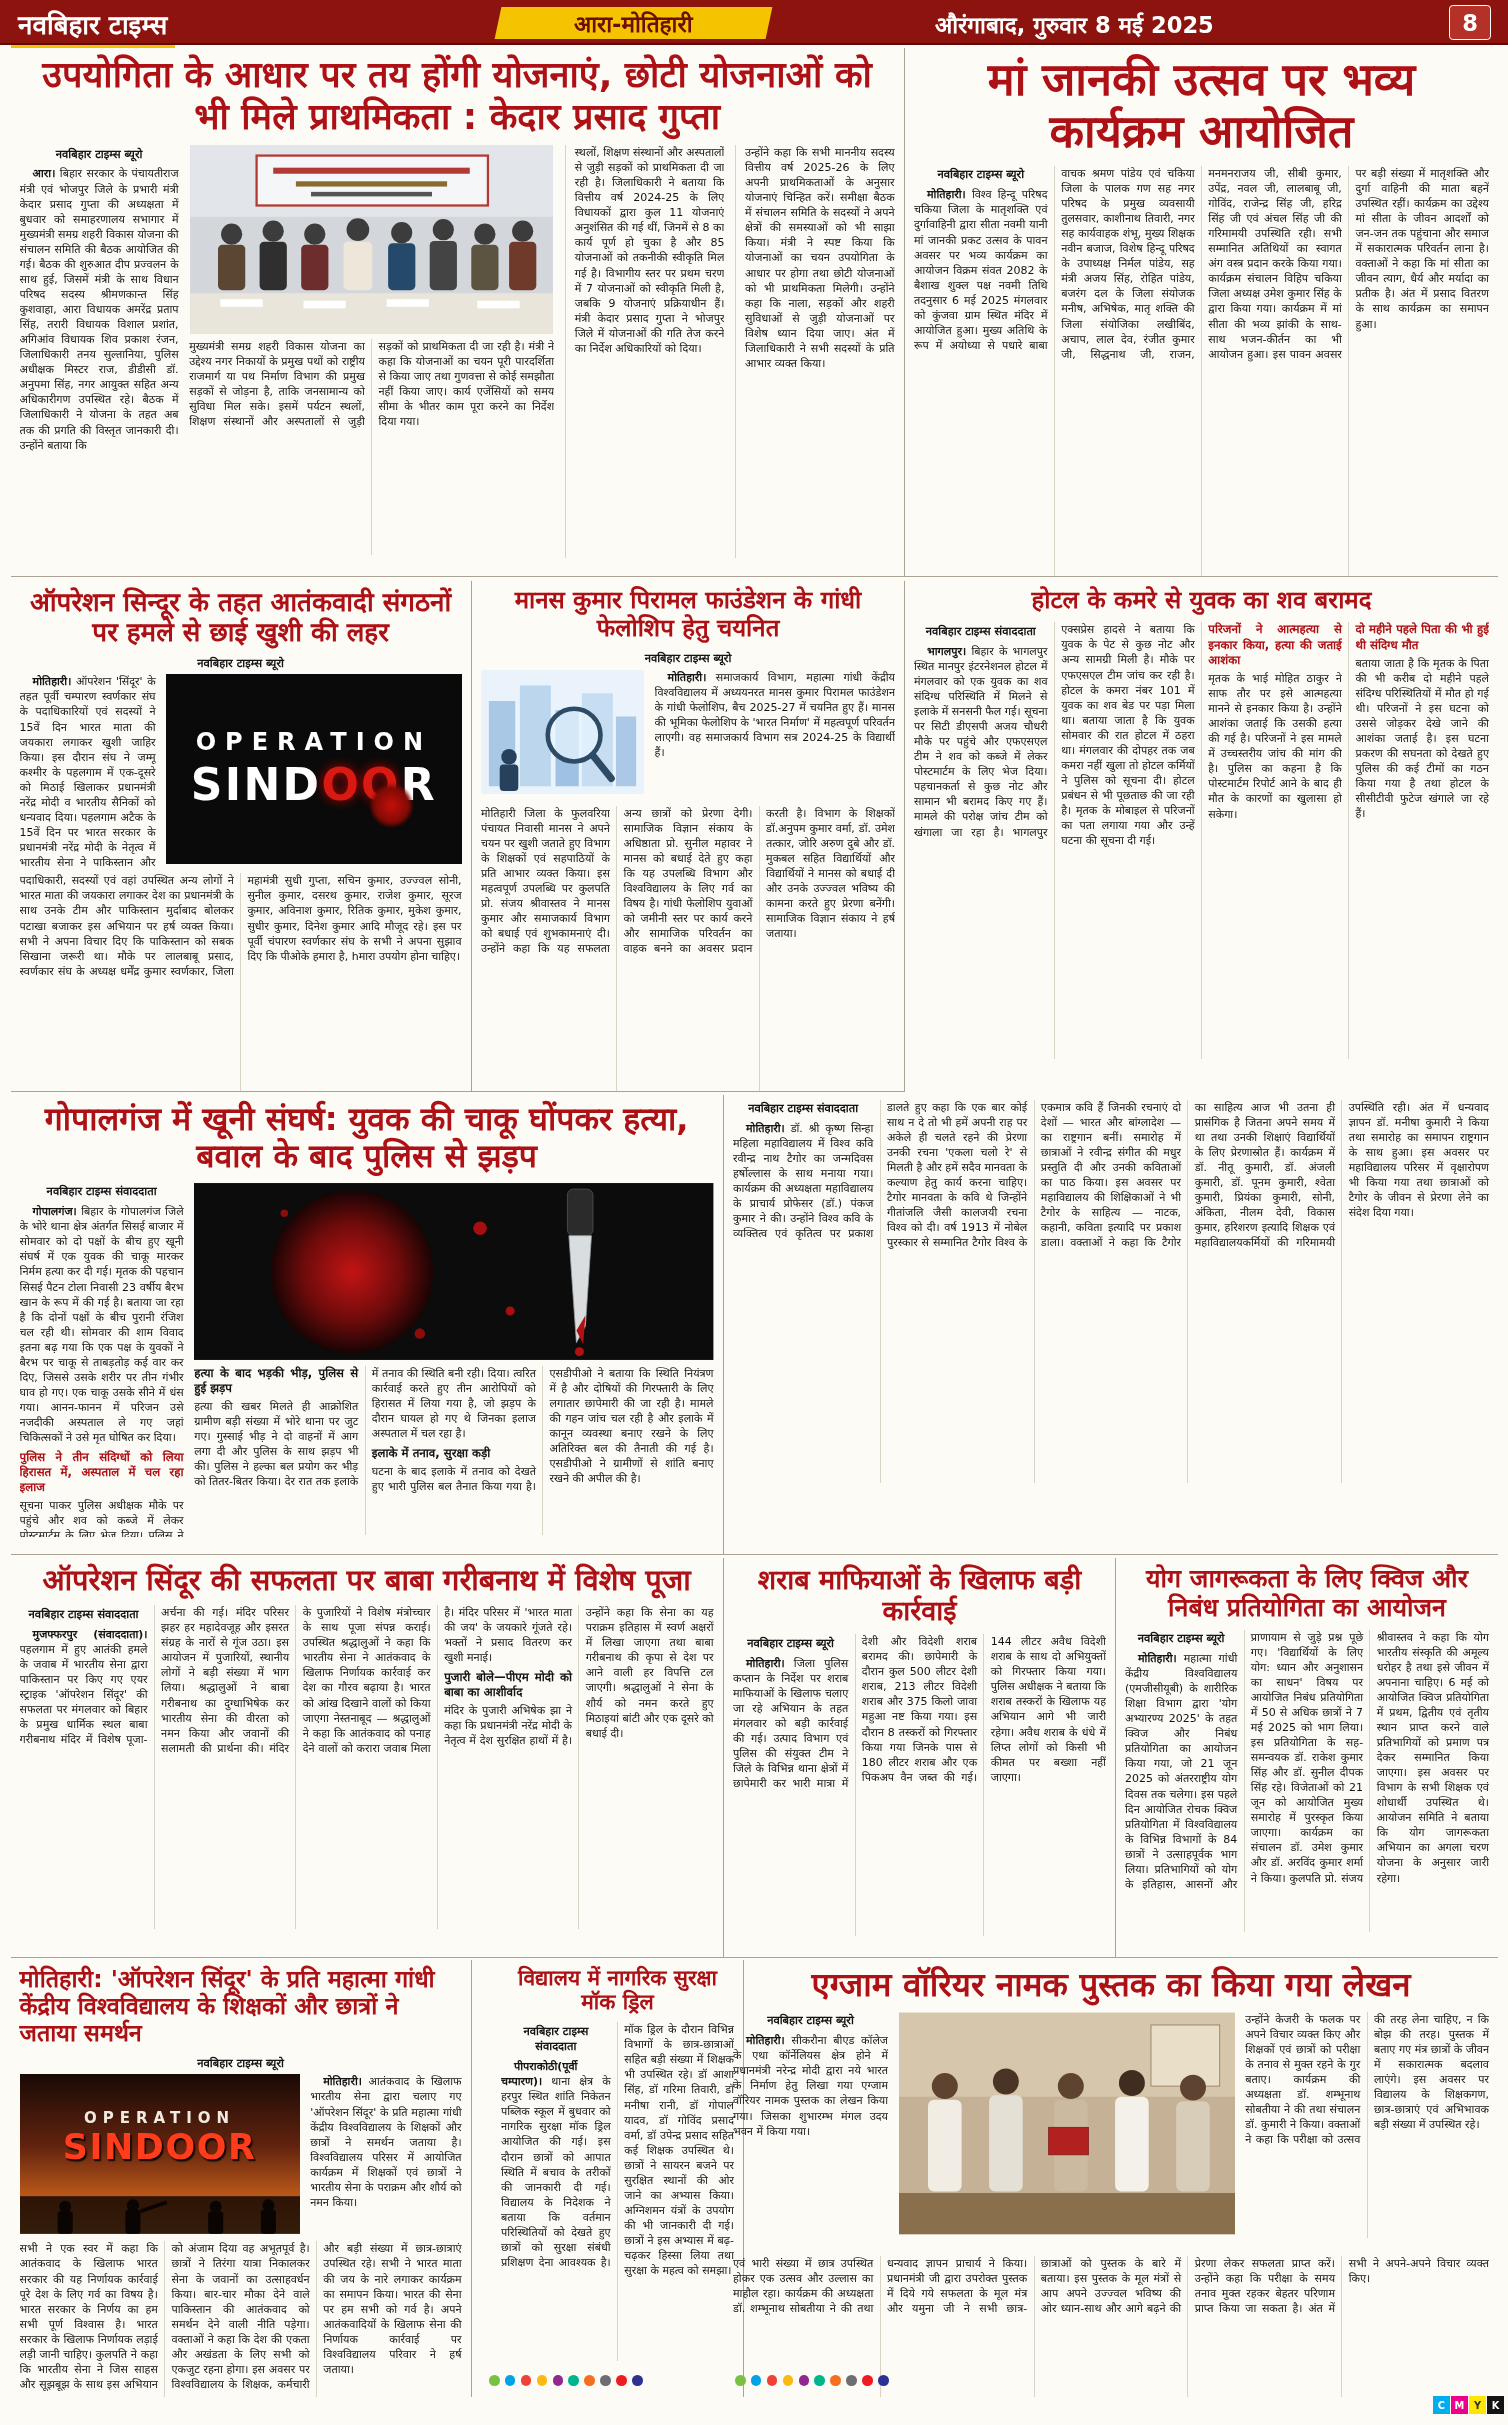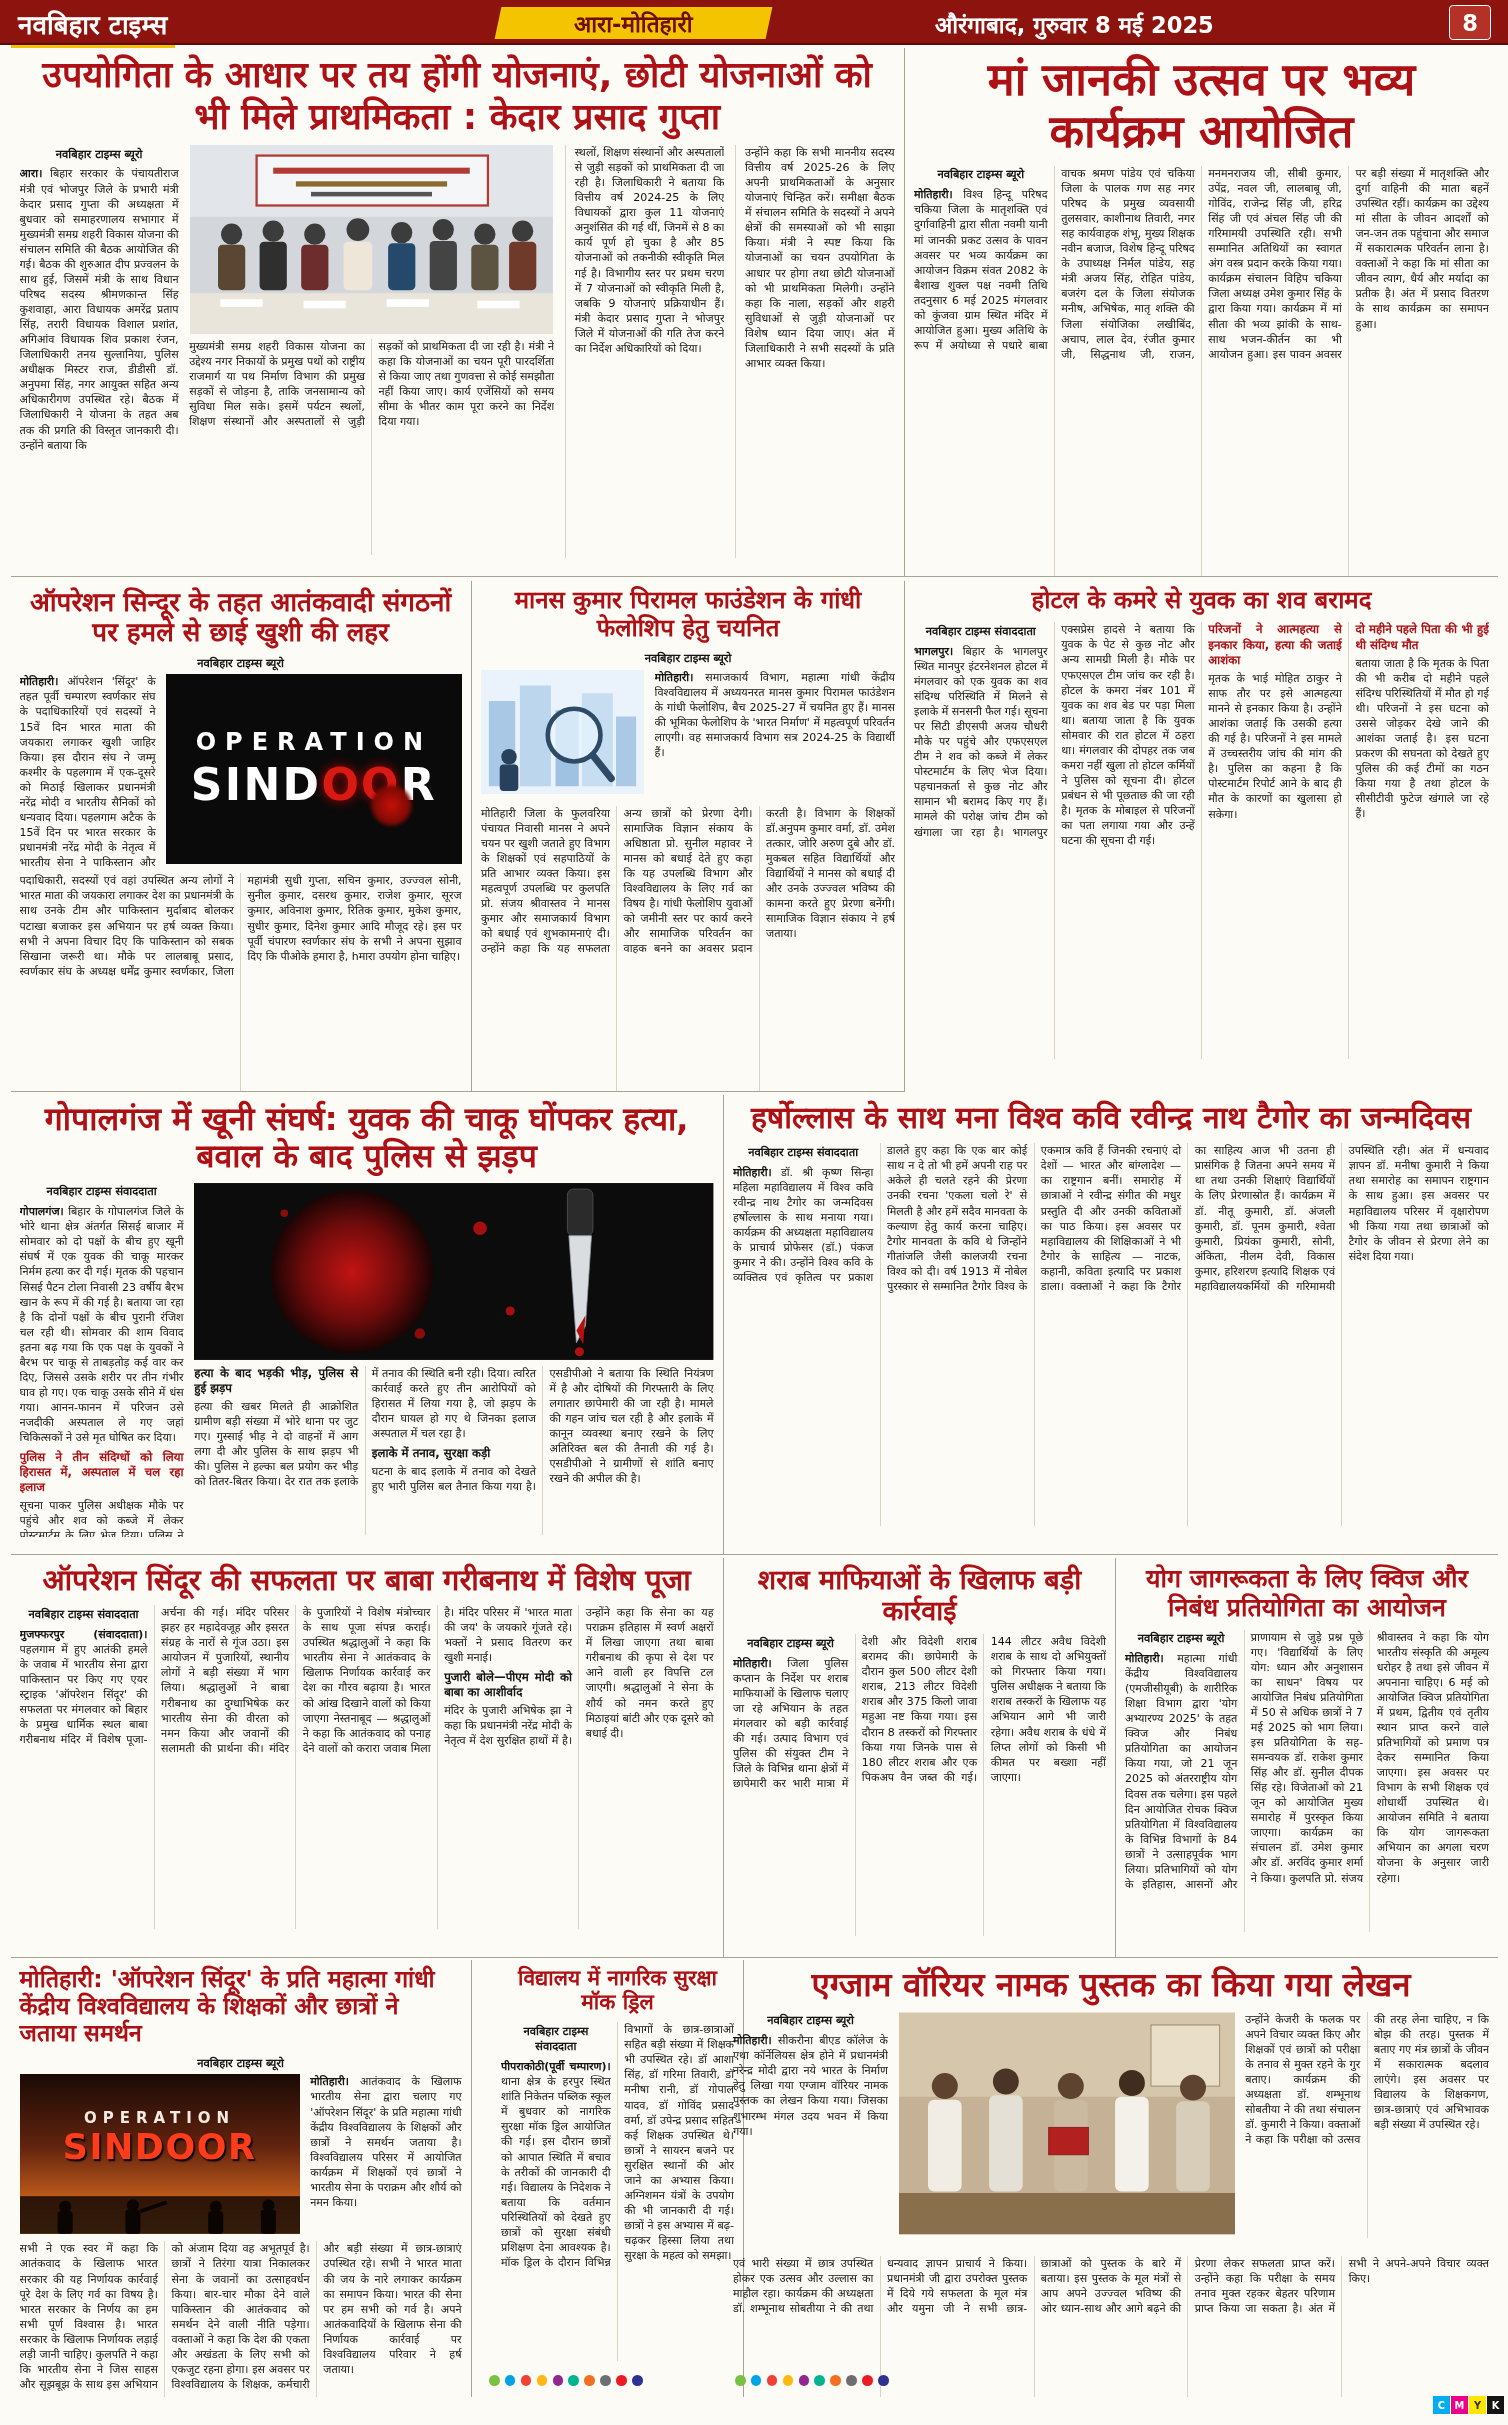--- a/index.html
+++ b/index.html
@@ -21,21 +21,21 @@
             display:flex; align-items:center; justify-content:center; }
 
   
   .art { position:absolute; padding:4.5px 9px; overflow:hidden; }
   .br { border-right:0.8px solid #a9a295; }
   .bb { border-bottom:0.8px solid #a9a295; }
   .hl { color:#ad1015; font-weight:bold; text-align:center; line-height:1.16; margin:1.5px 0 7.5px; }
   .by { font-weight:bold; text-align:center; font-size:11.3px; margin:1.5px 0 4.5px; }
   .tx { font-size:11px; line-height:1.37; text-align:justify; }
   .tx p { margin-bottom:3px; }
-  .dl { font-weight:bold; }
+  .dl { font-weight:bold;margin-left:13px; }
   .sh { font-weight:bold; font-size:11.7px; line-height:1.3; margin:4.5px 0 3px; }
   .red { color:#ad1015; }
   .cols { column-gap:13.6px; column-rule:0.8px solid #d9d3c6; overflow:hidden; }
   .c2{column-count:2}.c3{column-count:3}.c4{column-count:4}.c5{column-count:5}
   .row { display:flex; gap:10.6px; }
   .vr { border-left:0.8px solid #d9d3c6; padding-left:9px; }
   .fig { display:block; width:100%; }
 
   
   .op1 { width:100%; height:190px; background:#0a0a0a; display:flex; flex-direction:column;
@@ -231,21 +231,20 @@
           <div class="sh" style="margin-top:0">हत्या के बाद भड़की भीड़, पुलिस से हुई झड़प</div>
           <p>हत्या की खबर मिलते ही आक्रोशित ग्रामीण बड़ी संख्या में भोरे थाना पर जुट गए। गुस्साई भीड़ ने दो वाहनों में आग लगा दी और पुलिस के साथ झड़प भी की। पुलिस ने हल्का बल प्रयोग कर भीड़ को तितर-बितर किया। देर रात तक इलाके में तनाव की स्थिति बनी रही। दिया। त्वरित कार्रवाई करते हुए तीन आरोपियों को हिरासत में लिया गया है, जो झड़प के दौरान घायल हो गए थे जिनका इलाज अस्पताल में चल रहा है।</p>
           <div class="sh">इलाके में तनाव, सुरक्षा कड़ी</div>
           <p>घटना के बाद इलाके में तनाव को देखते हुए भारी पुलिस बल तैनात किया गया है। एसडीपीओ ने बताया कि स्थिति नियंत्रण में है और दोषियों की गिरफ्तारी के लिए लगातार छापेमारी की जा रही है। मामले की गहन जांच चल रही है और इलाके में कानून व्यवस्था बनाए रखने के लिए अतिरिक्त बल की तैनाती की गई है। एसडीपीओ ने ग्रामीणों से शांति बनाए रखने की अपील की है।</p>
         </div>
       </div>
     </div>
   </section>
 
   <section class="art bb" style="left:724px;top:1095px;width:774px;height:460px">
-    <h1 class="hl" style="font-size:30px">हर्षोल्लास के साथ मना विश्व कवि रवीन्द्र नाथ टैगोर का जन्मदिवस</h1>
     <div class="tx cols c5" style="height:383px">
       <div class="by">नवबिहार टाइम्स संवाददाता</div>
       <p><b class="dl">मोतिहारी।</b>
          <span>डॉ. श्री कृष्ण सिन्हा महिला महाविद्यालय में विश्व कवि रवीन्द्र नाथ टैगोर का जन्मदिवस हर्षोल्लास के साथ मनाया गया। कार्यक्रम की अध्यक्षता महाविद्यालय के प्राचार्य प्रोफेसर (डॉ.) पंकज कुमार ने की। उन्होंने विश्व कवि के व्यक्तित्व एवं कृतित्व पर प्रकाश डालते हुए कहा कि एक बार कोई साथ न दे तो भी हमें अपनी राह पर अकेले ही चलते रहने की प्रेरणा उनकी रचना 'एकला चलो रे' से मिलती है और हमें सदैव मानवता के कल्याण हेतु कार्य करना चाहिए। टैगोर मानवता के कवि थे जिन्होंने गीतांजलि जैसी कालजयी रचना विश्व को दी। वर्ष 1913 में नोबेल पुरस्कार से सम्मानित टैगोर विश्व के एकमात्र कवि हैं जिनकी रचनाएं दो देशों — भारत और बांग्लादेश — का राष्ट्रगान बनीं। समारोह में छात्राओं ने रवीन्द्र संगीत की मधुर प्रस्तुति दी और उनकी कविताओं का पाठ किया। इस अवसर पर महाविद्यालय की शिक्षिकाओं ने भी टैगोर के साहित्य — नाटक, कहानी, कविता इत्यादि पर प्रकाश डाला। वक्ताओं ने कहा कि टैगोर का साहित्य आज भी उतना ही प्रासंगिक है जितना अपने समय में था तथा उनकी शिक्षाएं विद्यार्थियों के लिए प्रेरणास्रोत हैं। कार्यक्रम में डॉ. नीतू कुमारी, डॉ. अंजली कुमारी, डॉ. पूनम कुमारी, श्वेता कुमारी, प्रियंका कुमारी, सोनी, अंकिता, नीलम देवी, विकास कुमार, हरिशरण इत्यादि शिक्षक एवं महाविद्यालयकर्मियों की गरिमामयी उपस्थिति रही। अंत में धन्यवाद ज्ञापन डॉ. मनीषा कुमारी ने किया तथा समारोह का समापन राष्ट्रगान के साथ हुआ। इस अवसर पर महाविद्यालय परिसर में वृक्षारोपण भी किया गया तथा छात्राओं को टैगोर के जीवन से प्रेरणा लेने का संदेश दिया गया।</span></p>
     </div>
   </section>
 
   <section class="art br bb" style="left:10.6px;top:1558px;width:713px;height:400px">
     <h1 class="hl" style="font-size:29px">ऑपरेशन सिंदूर की सफलता पर बाबा गरीबनाथ में विशेष पूजा</h1>
     <div class="tx cols c5" style="height:324px">

